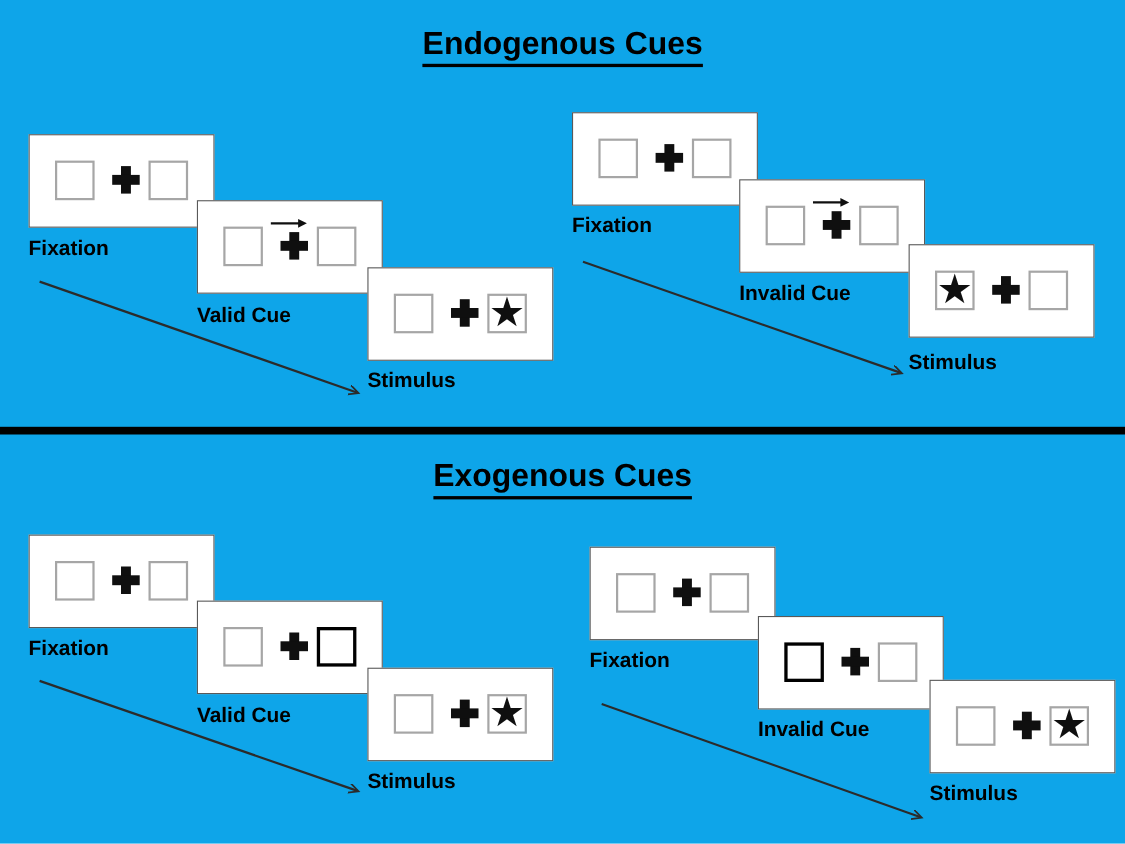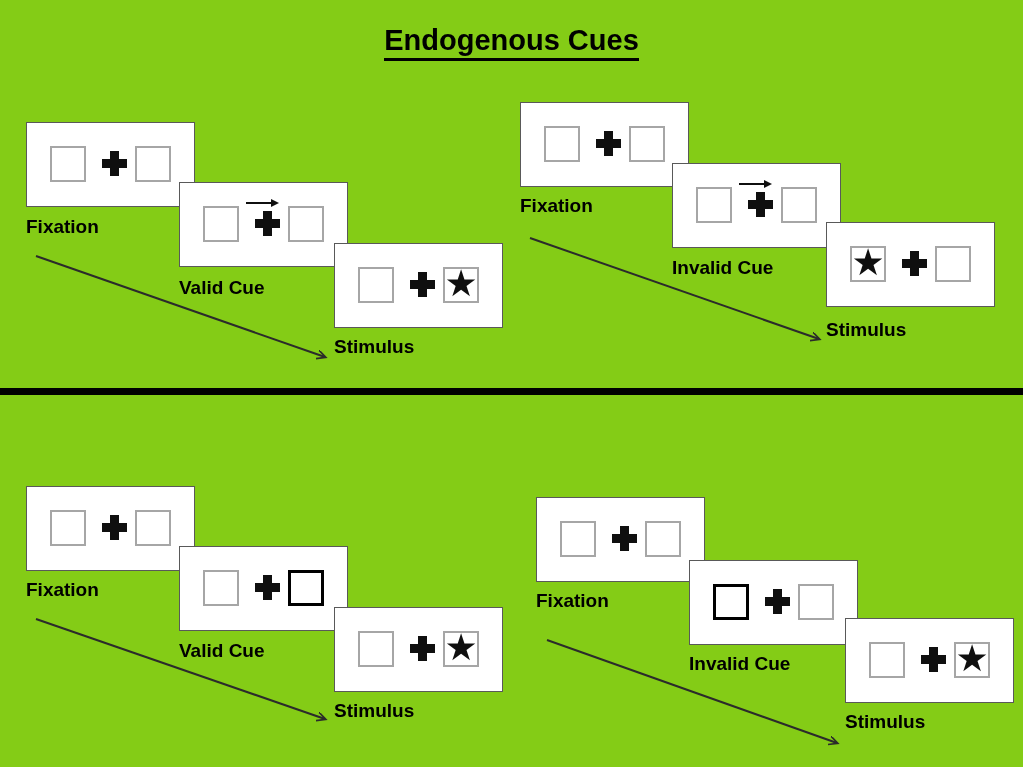--- a/index.html
+++ b/index.html
@@ -1,20 +1,20 @@
 <!DOCTYPE html>
 <html><head>
 <meta charset="utf-8">
 <style>
   * { margin:0; padding:0; box-sizing:border-box; }
   html,body { background:#ffffff; }
   #canvas {
     position:relative;
     width:1023px; height:767px;
-    background:#84cc16;
+    background:#0ea5e9;
     font-family:"Liberation Sans", sans-serif;
     overflow:hidden;
   }
   .title {
     position:absolute; left:0; width:100%;
     text-align:center;
     font-size:29px; font-weight:700; color:#000;
   }
   .title span {
     display:inline-block;
@@ -79,20 +79,23 @@
     z-index:1;
   }
 </style>
 </head>
 <body>
 
 <div id="canvas">
 
   <div class="title" id="title-endo">
     <span>Endogenous Cues</span>
+  </div>
+  <div class="title" id="title-exo">
+    <span>Exogenous Cues</span>
   </div>
 
   <div class="divider"></div>
 
   <svg id="arrow-layer" viewBox="0 0 1023 767" xmlns="http://www.w3.org/2000/svg">
     <defs>
       <marker id="ah" markerWidth="12" markerHeight="12" refX="8" refY="4.5" orient="auto" markerUnits="userSpaceOnUse">
         <path d="M0,0 L9,4.5 L0,9" fill="none" stroke="#2b2b2b" stroke-width="1.6"></path>
       </marker>
     </defs>

